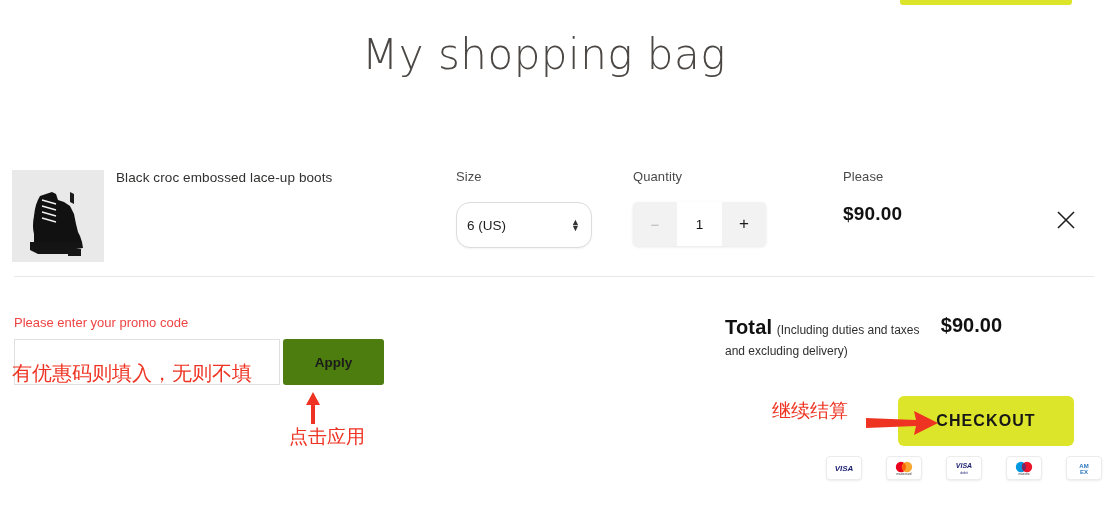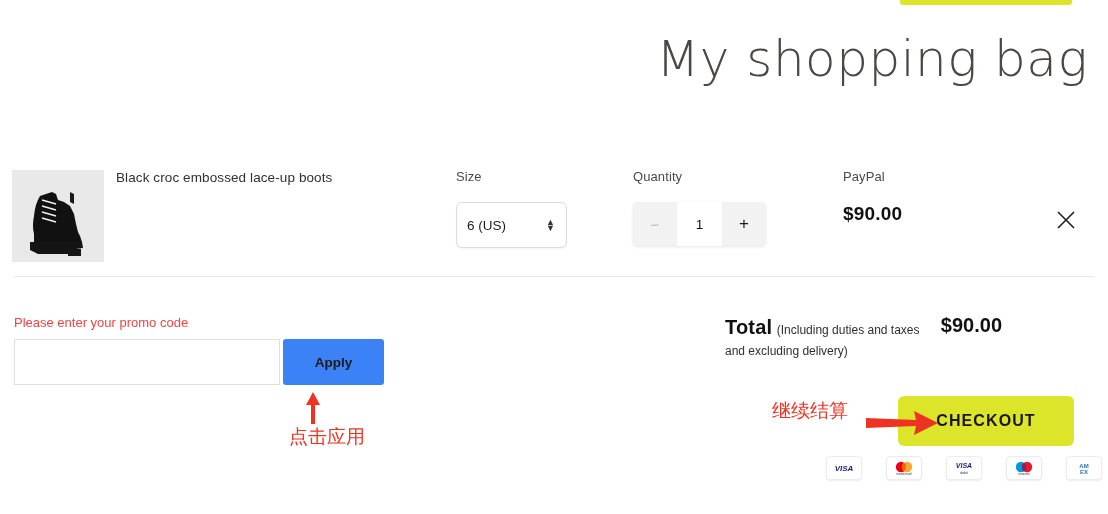--- a/index.html
+++ b/index.html
@@ -31,22 +31,22 @@
     background: #dde52a;
     border-radius: 0 0 3px 3px;
   }
 
   
   .page-title {
     position: absolute;
     left: 0;
     top: 30px;
     width: 1088px;
-    text-align: right;
-    font-size: 50px;
+    text-align: center;
+    font-size: 42px;
     font-weight: 300;
     letter-spacing: 0.5px;
     color: #4a4744;
     font-family: "DejaVu Sans", sans-serif;
   }
 
   
   .product-row {
     position: absolute;
     left: 0;
@@ -78,24 +78,24 @@
     font-size: 13px;
     color: #4a4a4a;
     letter-spacing: 0.1px;
   }
   .size-col { position: absolute; left: 456px; top: 9px; }
   .qty-col  { position: absolute; left: 633px; top: 9px; }
   .price-col{ position: absolute; left: 843px; top: 9px; }
 
   .size-select {
     margin-top: 18px;
-    width: 111px;
+    width: 136px;
     height: 46px;
     border: 1px solid #dcdcdc;
-    border-radius: 6px;
+    border-radius: 14px;
     background: #fff;
     box-shadow: 0 1px 2px rgba(0,0,0,0.05);
     display: flex;
     align-items: center;
     padding: 12px 10px;
     box-sizing: border-box;
     position: relative;
     font-size: 13.5px;
     color: #1c1c1c;
   }
@@ -190,21 +190,21 @@
     font-size: 13px;
     padding: 0 10px;
     outline: none;
   }
   .apply-btn {
     position: absolute;
     left: 283px;
     top: 339px;
     width: 101px;
     height: 46px;
-    background: #3b82f6;
+    background: #4d7c0f;
     border: none;
     border-radius: 3px;
     font-family: "Liberation Sans", sans-serif;
     font-size: 13.5px;
     font-weight: 700;
     color: #1b1b1b;
     cursor: pointer;
   }
 
   
@@ -348,21 +348,21 @@
     <div class="qty-col">
       <div class="col-label">Quantity</div>
       <div class="qty-stepper">
         <div class="qty-btn minus">−</div>
         <div class="qty-value">1</div>
         <div class="qty-btn">+</div>
       </div>
     </div>
 
     <div class="price-col">
-      <div class="col-label">PayPal</div>
+      <div class="col-label">Please</div>
       <div class="price-value">$90.00</div>
     </div>
 
     <div class="remove-x">
       <svg width="24" height="24" viewBox="0 0 24 24">
         <path d="M4 4 L20 20 M20 4 L4 20" stroke="#1f1f1f" stroke-width="1.6" fill="none"></path>
       </svg>
     </div>
   </div>
 
@@ -415,20 +415,21 @@
         <text x="15" y="14" font-family="Liberation Sans, sans-serif" font-size="6" font-weight="bold" fill="#2e77bc" text-anchor="middle">EX</text>
       </svg>
     </div>
     <div class="pay-badge">
       <svg width="30" height="12" viewBox="0 0 30 12">
         <text x="15" y="9" font-family="Liberation Serif, serif" font-size="6.4" font-weight="bold" font-style="italic" fill="#253b80" text-anchor="middle">PayPal</text>
       </svg>
     </div>
   </div>
 
+  <div class="anno anno-promo">有优惠码则填入，无则不填</div>
   <div class="anno anno-apply">点击应用</div>
   <div class="anno anno-checkout">继续结算</div>
 
   <svg class="arrow-up" viewBox="0 0 20 32">
     <path d="M10 0 L17 13 L12 13 L12 32 L8 32 L8 13 L3 13 Z" fill="#ee3322"></path>
   </svg>
   <svg class="arrow-right" viewBox="0 0 72 26">
     <path d="M72 13 L48 1 L50 10 L0 8 L0 18 L50 16 L48 25 Z" fill="#ee3322"></path>
   </svg>
 

